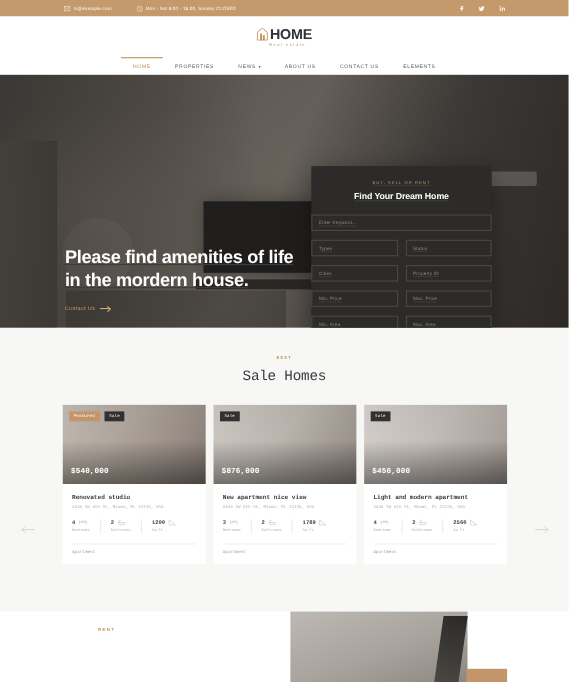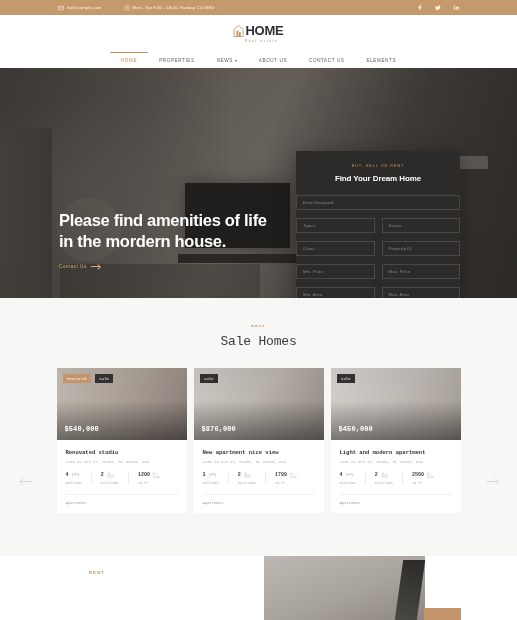--- a/index.html
+++ b/index.html
@@ -51,35 +51,35 @@
     background:linear-gradient(90deg, rgba(40,38,36,.62) 0%, rgba(40,38,36,.35) 45%, rgba(30,28,26,.55) 100%);
   }
   
   .h-shape { position:absolute; }
   .tv { left:185px; top:115px; width:105px; height:65px; background:#1b1a19; box-shadow:0 0 16px rgba(0,0,0,.4); }
   .tvstand { left:178px; top:186px; width:125px; height:9px; background:#2b2724; }
   .lamp { left:57px; top:130px; width:64px; height:64px; border-radius:50%; background:rgba(210,200,188,.16); }
   .curtain { left:0; top:60px; width:52px; height:175px; background:linear-gradient(90deg,#6f685f,#4f4a45); opacity:.85;}
   .rug { left:60px; top:196px; width:200px; height:34px; background:rgba(60,55,50,.5); }
   .ac { left:440px; top:88px; width:48px; height:13px; background:#d8d4cd; opacity:.55; border-radius:2px; }
-  .hero-copy { position:absolute; left:59px; top:142px; z-index:3; }
+  .hero-copy { position:absolute; left:59px; top:156px; z-index:3;text-decoration:underline; }
   .hero-title {
     font-size:16.5px; line-height:1.28; font-weight:700; color:#ffffff;
     letter-spacing:-0.3px; max-width:215px;
   }
   .hero-cta {
     margin-top:12px; display:inline-flex; align-items:center; gap:4px;
     font-size:4.6px; color:#d6a871; letter-spacing:.5px; cursor:pointer;
   }
   .hero-cta .arr { width:9px; height:1px; background:#d6a871; position:relative; display:block; }
   .hero-cta .arr::after { content:""; position:absolute; right:0; top:-1.6px; width:3px; height:3px; border-top:1px solid #d6a871; border-right:1px solid #d6a871; transform:rotate(45deg); }
   
   .panel {
-    position:absolute; right:57px; top:83px; width:164px; z-index:4;
-    background:#2c2b29; padding:13px 0 15px; box-shadow:0 4px 20px rgba(0,0,0,.35);
+    position:absolute; right:70px; top:83px; width:164px; z-index:4;
+    background:#2c2b29; padding:13px 0 15px; box-shadow:0 4px 20px rgba(0,0,0,.35);text-decoration:underline;
   }
   .panel-eyebrow { font-size:3.7px; letter-spacing:1px; color:#c9995f; text-align:center; }
   .panel-title { font-size:8px; font-weight:700; color:#fff; text-align:center; margin-top:6px; letter-spacing:-.1px;}
   .fld {
     height:15px; border:1px solid #4a4845; margin-top:8px;
     display:flex; align-items:center; padding:0 6px;
     font-size:4.2px; color:#8d8a85; letter-spacing:.2px;
   }
   .fld.full { margin-top:12px; }
   .fld-row { display:flex; gap:7px; }

